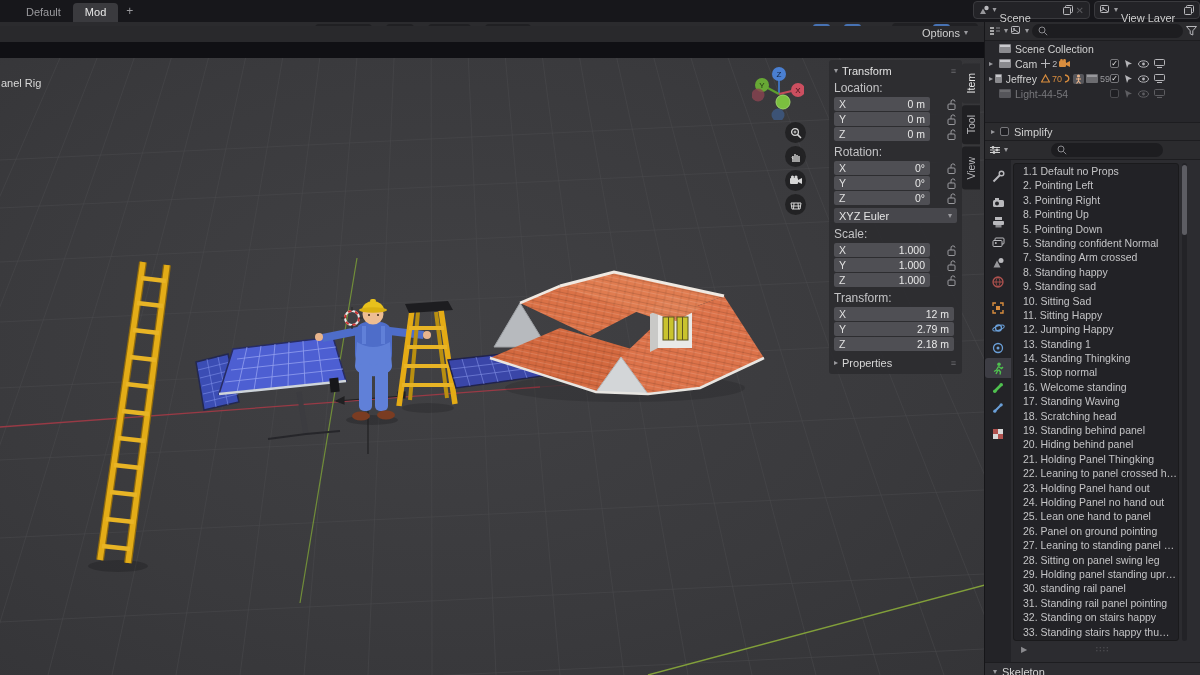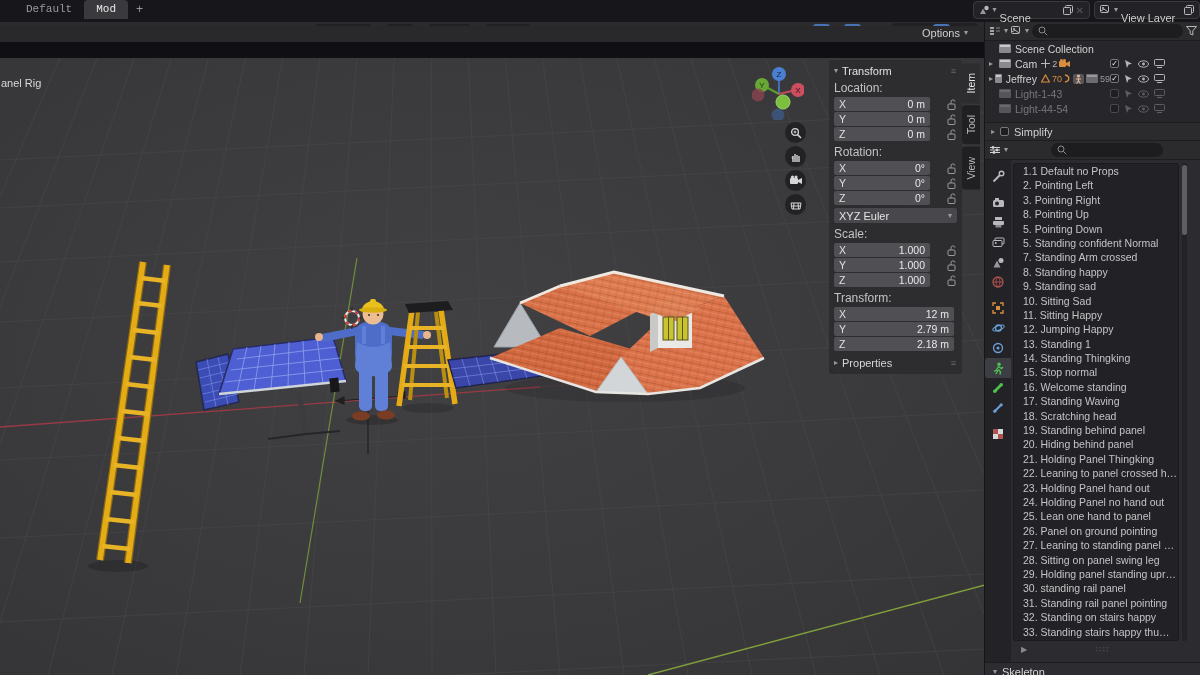--- a/index.html
+++ b/index.html
@@ -3,21 +3,21 @@
 <meta charset="utf-8">
 <style>
   * { margin:0; padding:0; box-sizing:border-box; }
   html,body { width:1200px; height:675px; overflow:hidden; background:#101014; }
   .app { position:relative; width:1200px; height:675px; font-family:"Liberation Sans",sans-serif;
          color:#d6d6d6; font-size:11px; -webkit-font-smoothing:antialiased; }
 
   
   .topbar { position:absolute; left:0; top:0; width:1200px; height:22px; background:#17171b;
             display:flex; align-items:flex-end; }
-  .wtabs { display:flex; align-items:flex-start; height:22px; margin-left:14px;font-family:Liberation Mono, monospace; }
+  .wtabs { display:flex; align-items:flex-end; height:22px; margin-left:14px; }
   .wtab { padding:3px 12px 4px; color:#9a9a9e; font-size:11px; border-radius:4px 4px 0 0; cursor:default; }
   .wtab.active { background:#3a3a3e; color:#e8e8e8; }
   .wtab-add { color:#9a9a9e; padding:3px 8px 4px; font-size:12px; }
   .tb-right { position:absolute; right:0; top:1px; display:flex; align-items:center; gap:4px; }
   .selwidget { display:flex; align-items:center; gap:3px; background:#232327; border:1px solid #3a3a3e;
                border-radius:4px; height:18px; padding:0 5px; color:#cfcfcf; }
   .selwidget .txt { min-width:60px;margin-top:16px; }
   .mini { display:inline-flex; align-items:center; justify-content:center; color:#b9b9bd; }
   .chev { font-size:8px; color:#9a9a9e; line-height:1; }
   .dimx { color:#5a5a5e; font-size:10px; }
@@ -808,39 +808,20 @@
             </svg>
           <svg class="mi" width="11" height="9">
               <rect x="0.5" y="0.5" width="10" height="6" rx="1" fill="none" stroke="currentColor"></rect>
               <line x1="3" y1="8.5" x2="8" y2="8.5" stroke="currentColor"></line>
             </svg>
         </span>
       </div>
       <div class="orow dim">
         <span class="exp"> </span>
           <span class="coll-ic"></span>
-        <span class="nm">Light-1-43</span>
-        <span class="octrls">
-          <span class="cbx"> </span>
-          <svg class="mi" width="9" height="10">
-              <path d="M1 1 L8 4.8 L4.6 5.6 L3 9 Z" fill="currentColor"></path>
-            </svg>
-          <svg class="mi" width="11" height="8">
-              <ellipse cx="5.5" cy="4" rx="5" ry="3.2" fill="none" stroke="currentColor"></ellipse>
-              <circle cx="5.5" cy="4" r="1.4" fill="currentColor"></circle>
-            </svg>
-          <svg class="mi" width="11" height="9">
-              <rect x="0.5" y="0.5" width="10" height="6" rx="1" fill="none" stroke="currentColor"></rect>
-              <line x1="3" y1="8.5" x2="8" y2="8.5" stroke="currentColor"></line>
-            </svg>
-        </span>
-      </div>
-      <div class="orow dim">
-        <span class="exp"> </span>
-          <span class="coll-ic"></span>
         <span class="nm">Light-44-54</span>
         <span class="octrls">
           <span class="cbx"> </span>
           <svg class="mi" width="9" height="10">
               <path d="M1 1 L8 4.8 L4.6 5.6 L3 9 Z" fill="currentColor"></path>
             </svg>
           <svg class="mi" width="11" height="8">
               <ellipse cx="5.5" cy="4" rx="5" ry="3.2" fill="none" stroke="currentColor"></ellipse>
               <circle cx="5.5" cy="4" r="1.4" fill="currentColor"></circle>
             </svg>

